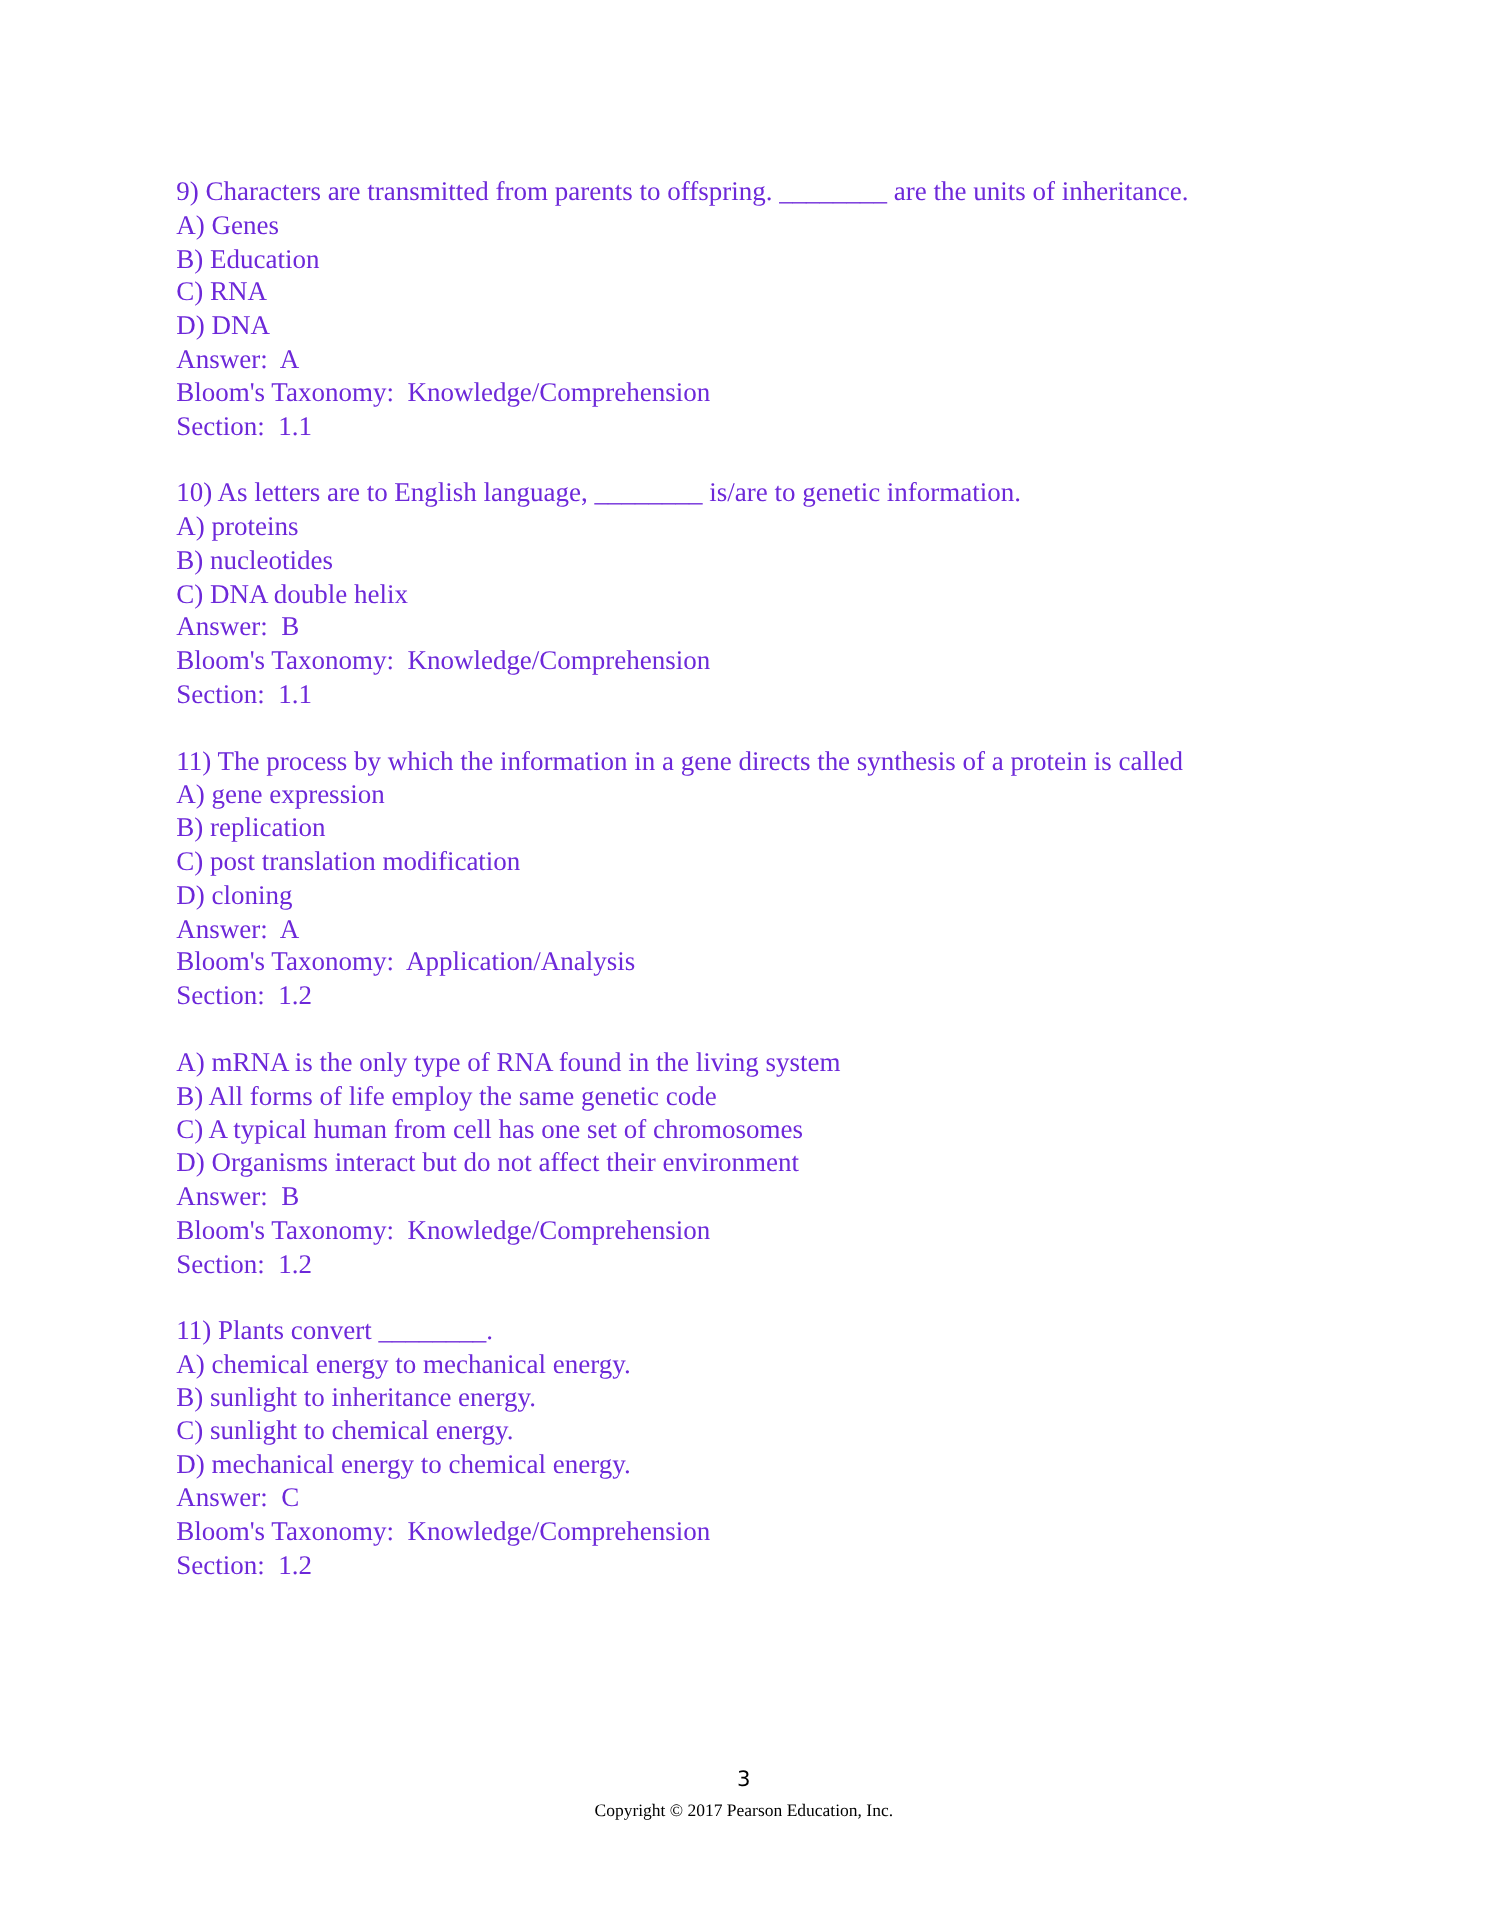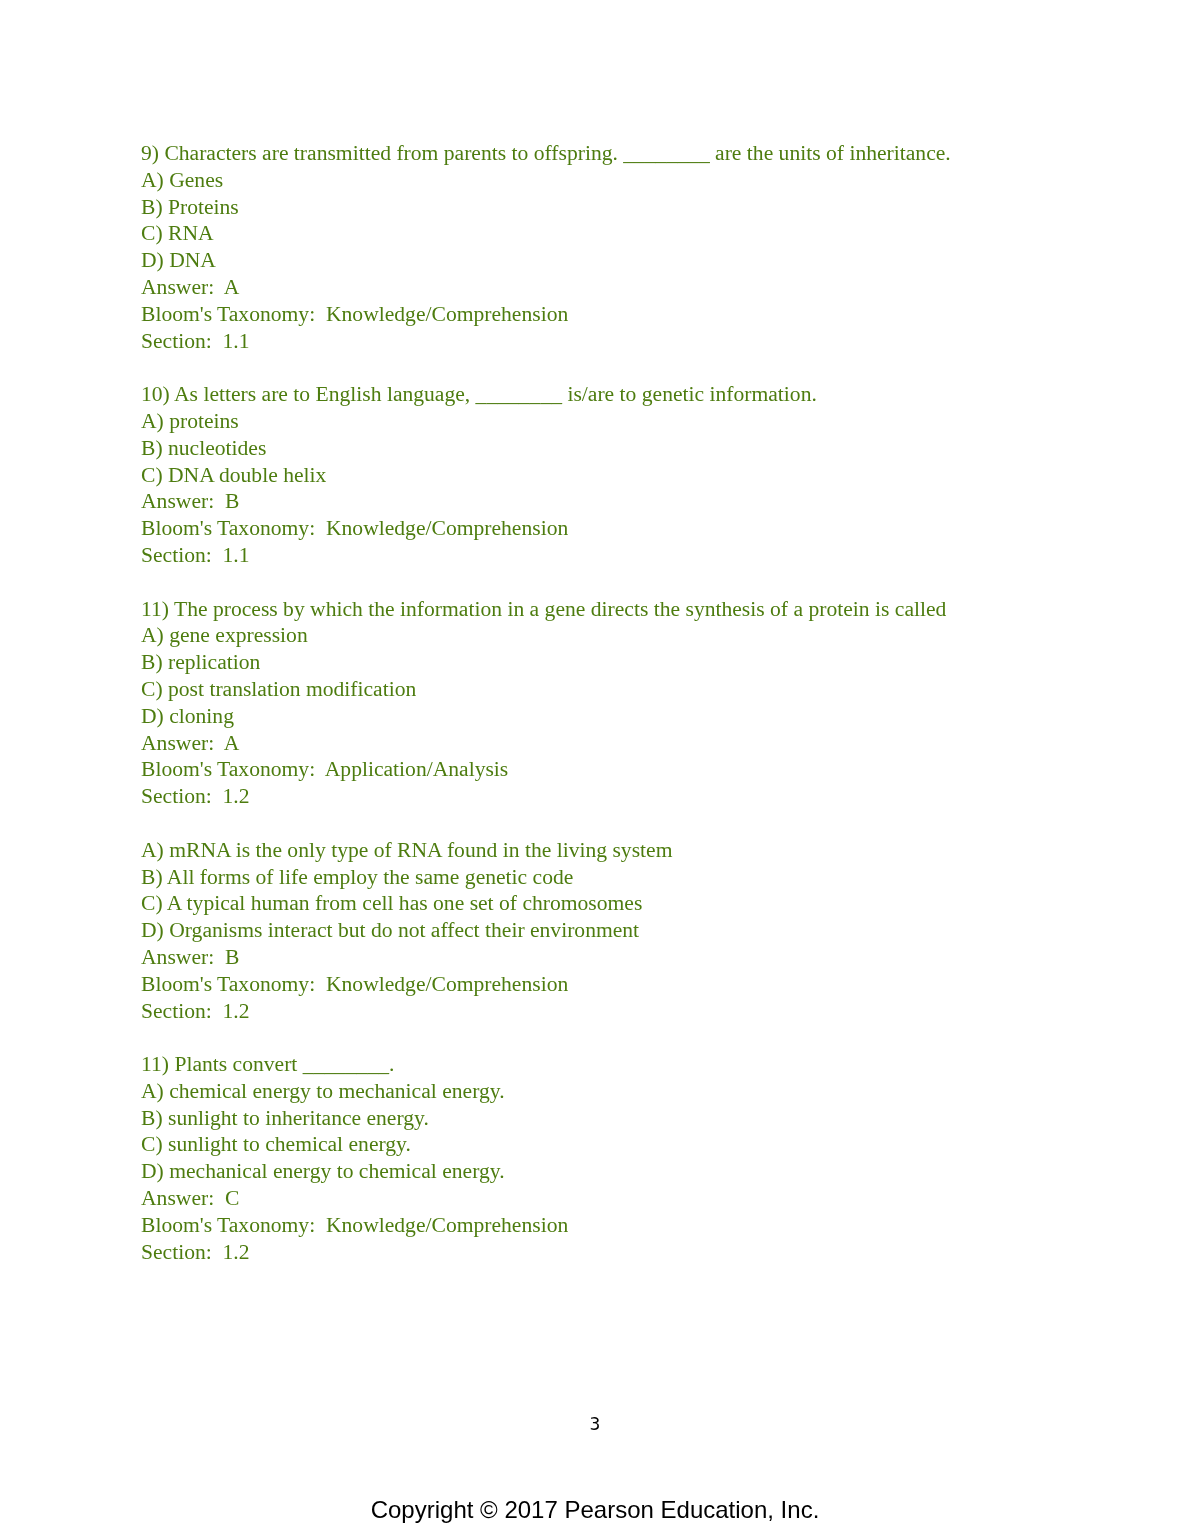--- a/index.html
+++ b/index.html
@@ -1,33 +1,33 @@
 <!DOCTYPE html>
 <html><head>
   <meta charset="utf-8">
   <style>
     html, body { margin: 0; padding: 0; background: #ffffff; }
     body { width: 1190px; height: 1540px; position: relative; overflow: hidden; }
     .page { position: absolute; left: 141px; top: 140px; width: 900px;
-      font-family: "Liberation Serif", serif; font-size: 21.6px; color: #4d7c0f; line-height: 26.8px; }
+      font-family: "Liberation Serif", serif; font-size: 21.6px; color: #6d28d9; line-height: 26.8px; }
     .q { margin-bottom: 26.8px; }
     .line { white-space: pre-wrap; }
     .footer { position: absolute; left: 0; width: 1190px; text-align: center; }
     .pagenum { top: 1414px; font-family: "DejaVu Sans", sans-serif; font-size: 17px; }
-    .copy { top: 1496px; font-family: Liberation Sans, sans-serif; font-size: 24px; }
+    .copy { top: 1442px; font-family: Liberation Serif, serif; font-size: 14px; }
   </style>
 </head>
 <body>
 
 <div class="page">
 
   <div class="q">
     <div class="line">9) Characters are transmitted from parents to offspring. ________ are the units of inheritance.</div>
     <div class="line">A) Genes</div>
-    <div class="line">B) Proteins</div>
+    <div class="line">B) Education</div>
     <div class="line">C) RNA</div>
     <div class="line">D) DNA</div>
     <div class="line">Answer:  A</div>
     <div class="line">Bloom's Taxonomy:  Knowledge/Comprehension</div>
     <div class="line">Section:  1.1</div>
   </div>
 
   <div class="q">
     <div class="line">10) As letters are to English language, ________ is/are to genetic information.</div>
     <div class="line">A) proteins</div>

